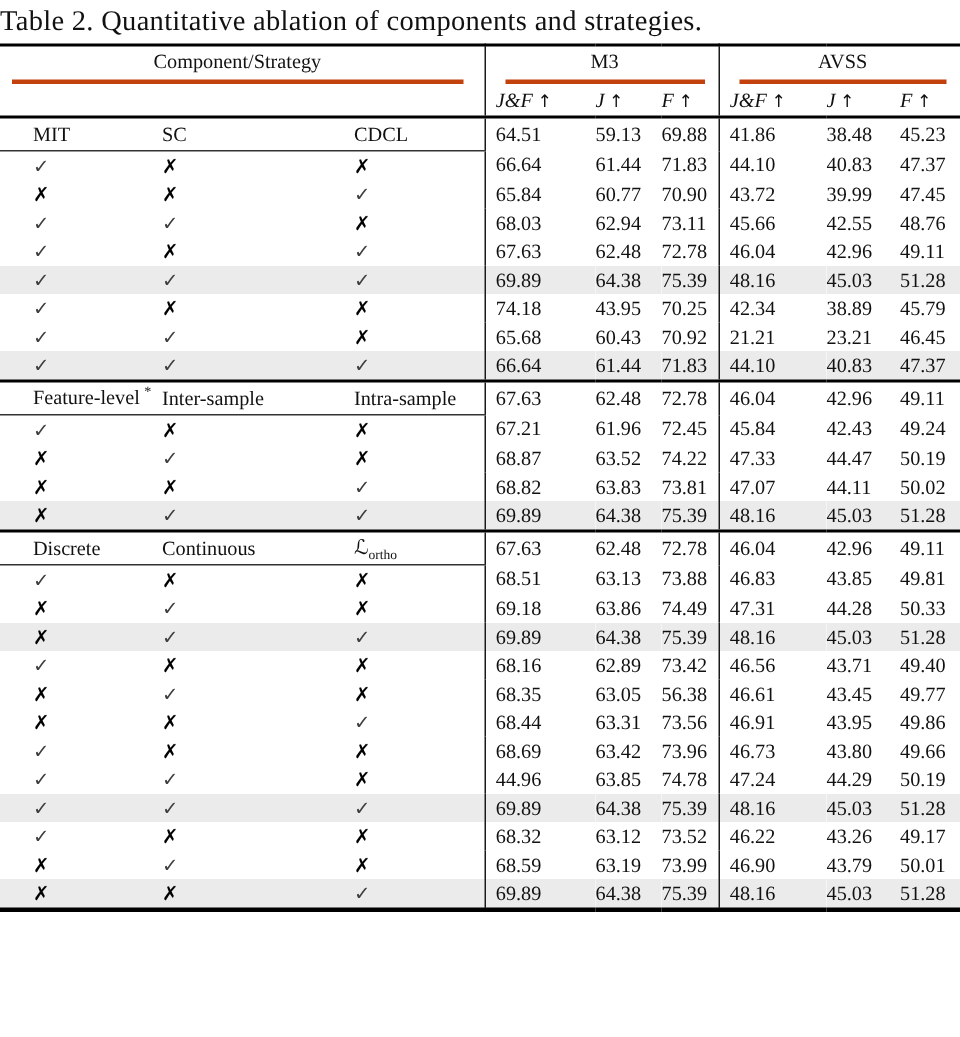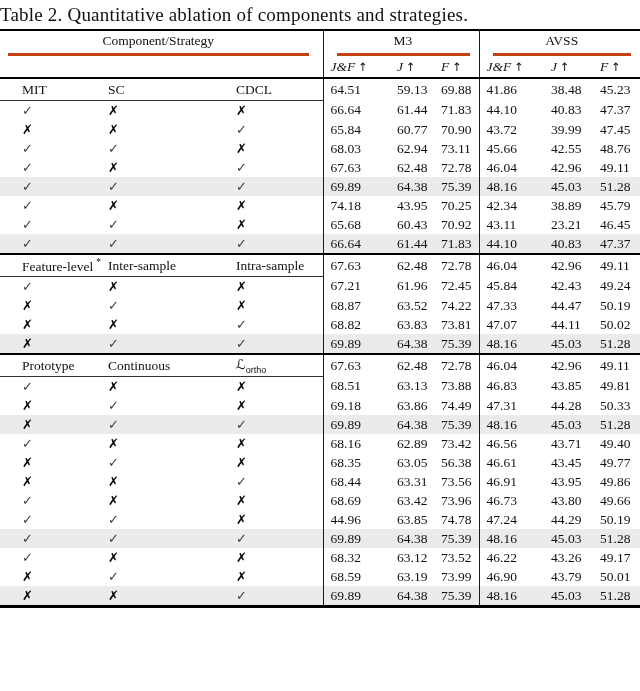--- a/index.html
+++ b/index.html
@@ -26,21 +26,21 @@
   tr.sec-head td.c1,tr.sec-head td.c2,tr.sec-head td.c3{border-bottom:1px solid #333;}
   tr.sec-sep td{border-top:2px solid #000;}
   
   .ck{color:#3d3d3d;font-size:13px;}
   .cx{color:#000;font-weight:700;font-size:13px;font-family:"DejaVu Sans", sans-serif;}
   
   tr.hl td{background:var(--hl,#ebebeb);}
   tr.hl td.val{font-weight:400;}
   
   .mcal{font-family:"DejaVu Sans","DejaVu Serif",sans-serif;font-style:italic;font-size:13.5px;}
-  .msub{font-family:Liberation Sans, sans-serif;font-size:9px;}
+  .msub{font-family:Liberation Serif, serif;font-size:9px;}
   .msup{font-size:9.5px;margin-left:3px;}
 </style>
 </head>
 <body>
 
 <div class="caption">Table 2. Quantitative ablation of components and strategies.</div>
 
 <table>
   <colgroup>
     <col style="width:108px">
@@ -155,21 +155,21 @@
         <td class="val v2">38.89</td>
         <td class="val v3">45.79</td>
       </tr>
       <tr>
         <td class="markcell c1"><span class="ck">✓</span></td>
         <td class="markcell c2"><span class="ck">✓</span></td>
         <td class="markcell c3"><span class="cx">✗</span></td>
         <td class="val m1">65.68</td>
         <td class="val m2">60.43</td>
         <td class="val m3">70.92</td>
-        <td class="val v1">43.11</td>
+        <td class="val v1">21.21</td>
         <td class="val v2">23.21</td>
         <td class="val v3">46.45</td>
       </tr>
       <tr class="hl">
         <td class="markcell c1"><span class="ck">✓</span></td>
         <td class="markcell c2"><span class="ck">✓</span></td>
         <td class="markcell c3"><span class="ck">✓</span></td>
         <td class="val m1">66.64</td>
         <td class="val m2">61.44</td>
         <td class="val m3">71.83</td>
@@ -230,21 +230,21 @@
         <td class="val m1">69.89</td>
         <td class="val m2">64.38</td>
         <td class="val m3">75.39</td>
         <td class="val v1">48.16</td>
         <td class="val v2">45.03</td>
         <td class="val v3">51.28</td>
       </tr>
     </tbody>
     <tbody>
       <tr class="sec-head sec-sep">
-        <td class="comp c1"><span>Prototype</span></td>
+        <td class="comp c1"><span>Discrete</span></td>
         <td class="comp c2"><span>Continuous</span></td>
         <td class="comp c3"><span class="mcal">ℒ</span><sub class="msub">ortho</sub></td>
         <td class="val m1">67.63</td>
         <td class="val m2">62.48</td>
         <td class="val m3">72.78</td>
         <td class="val v1">46.04</td>
         <td class="val v2">42.96</td>
         <td class="val v3">49.11</td>
       </tr>
       <tr>

